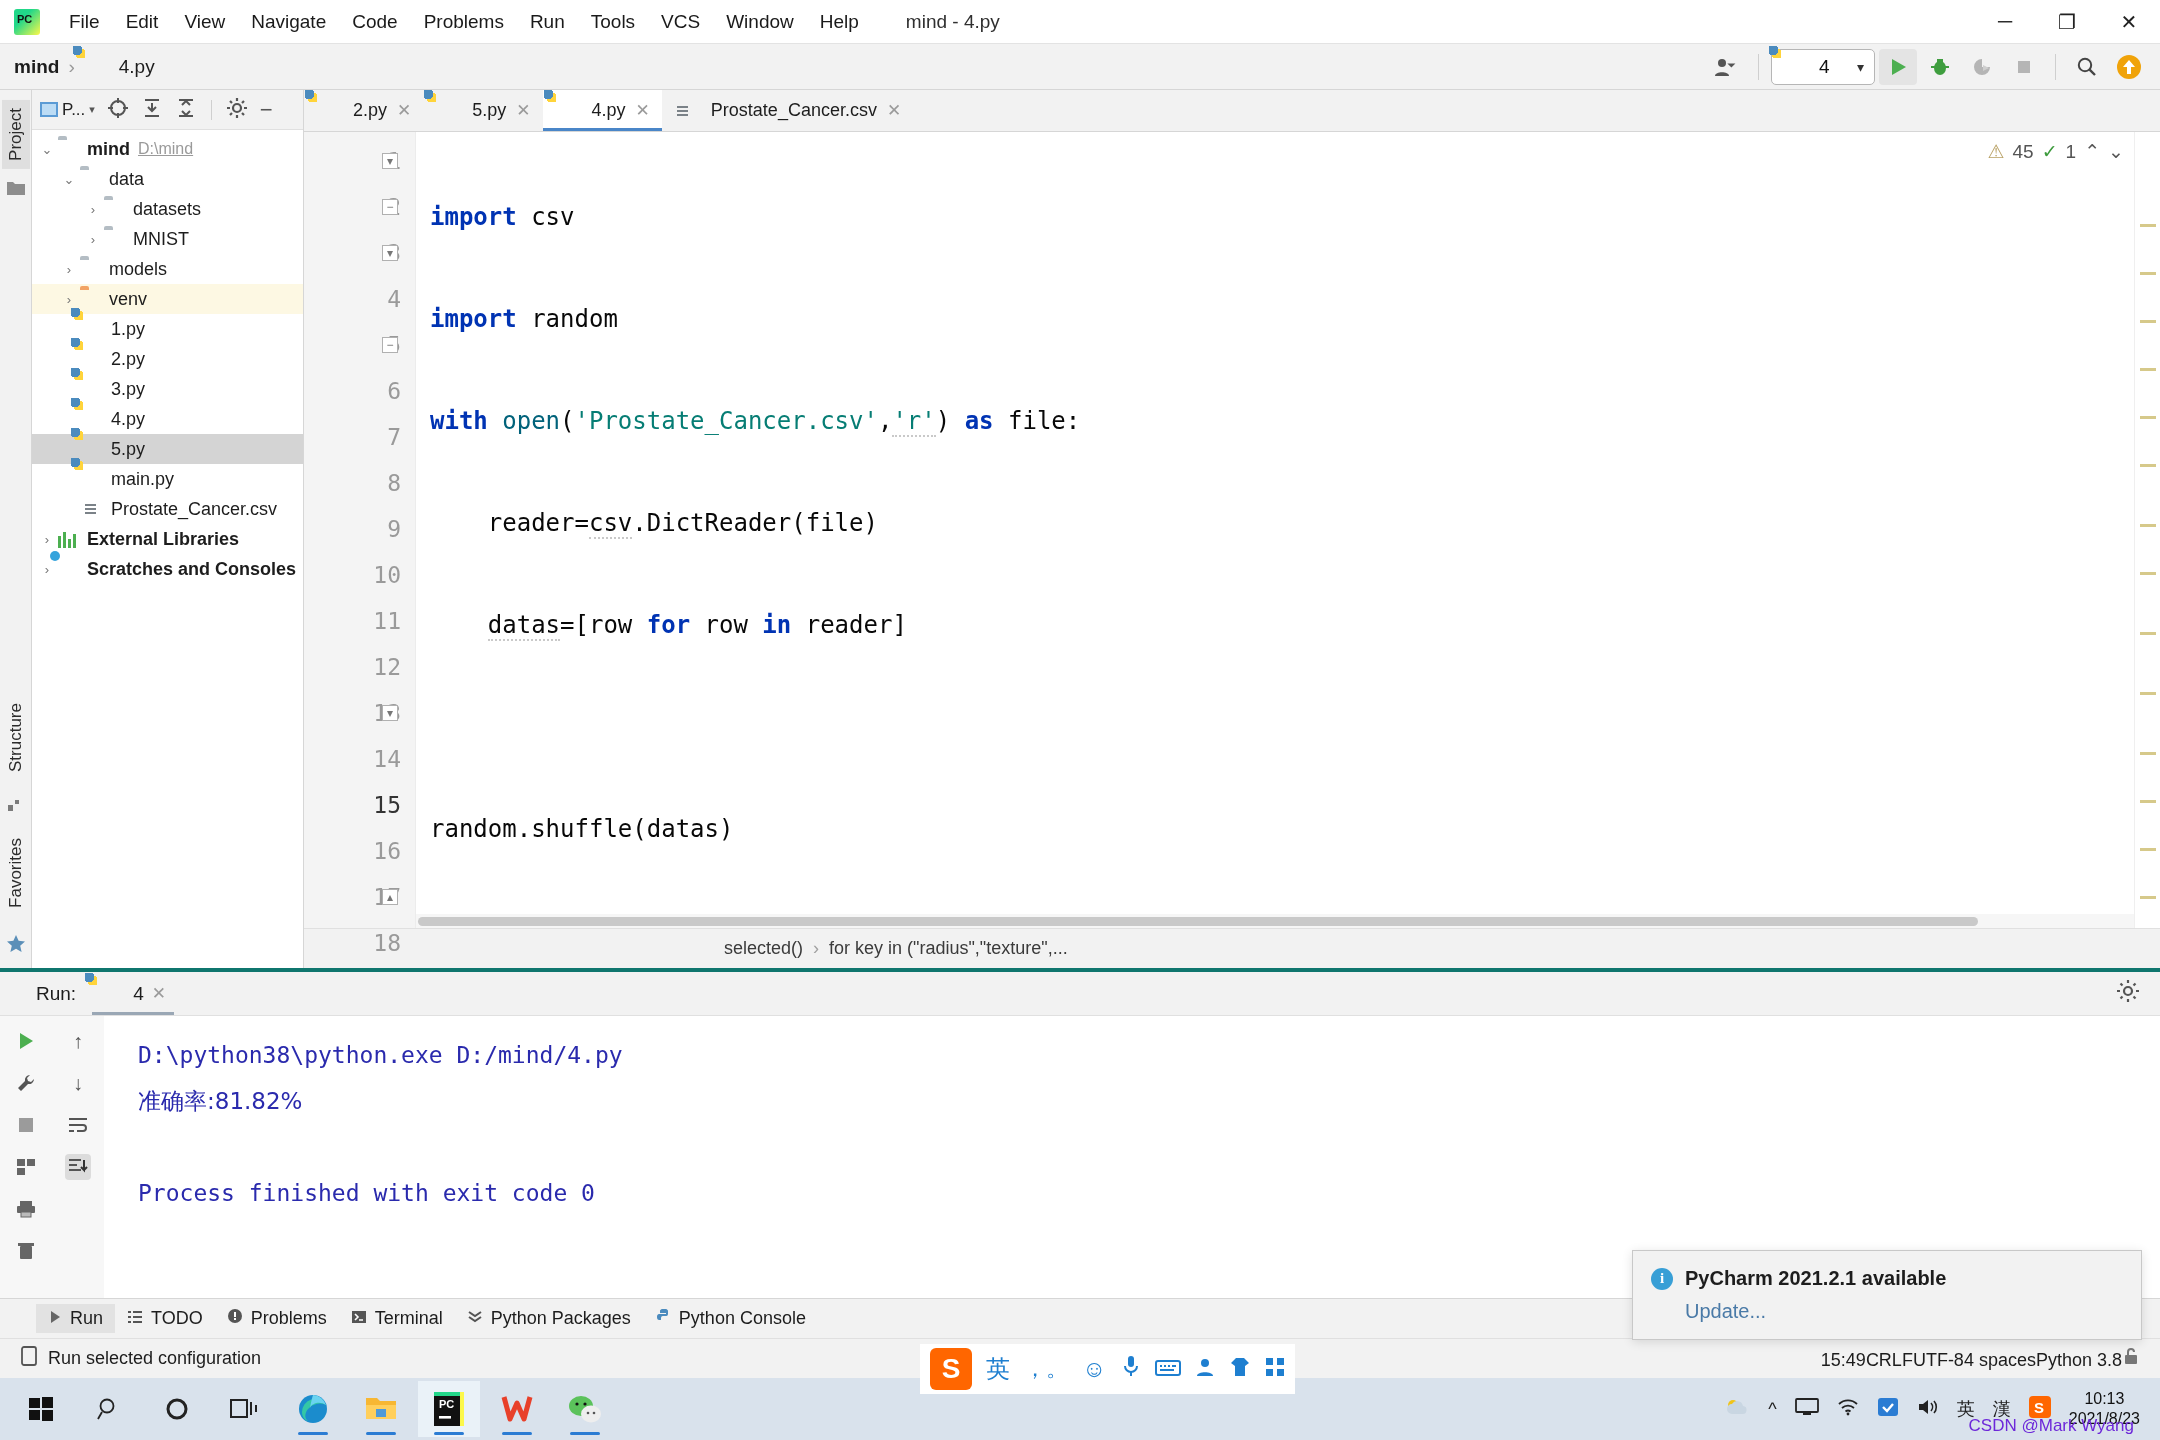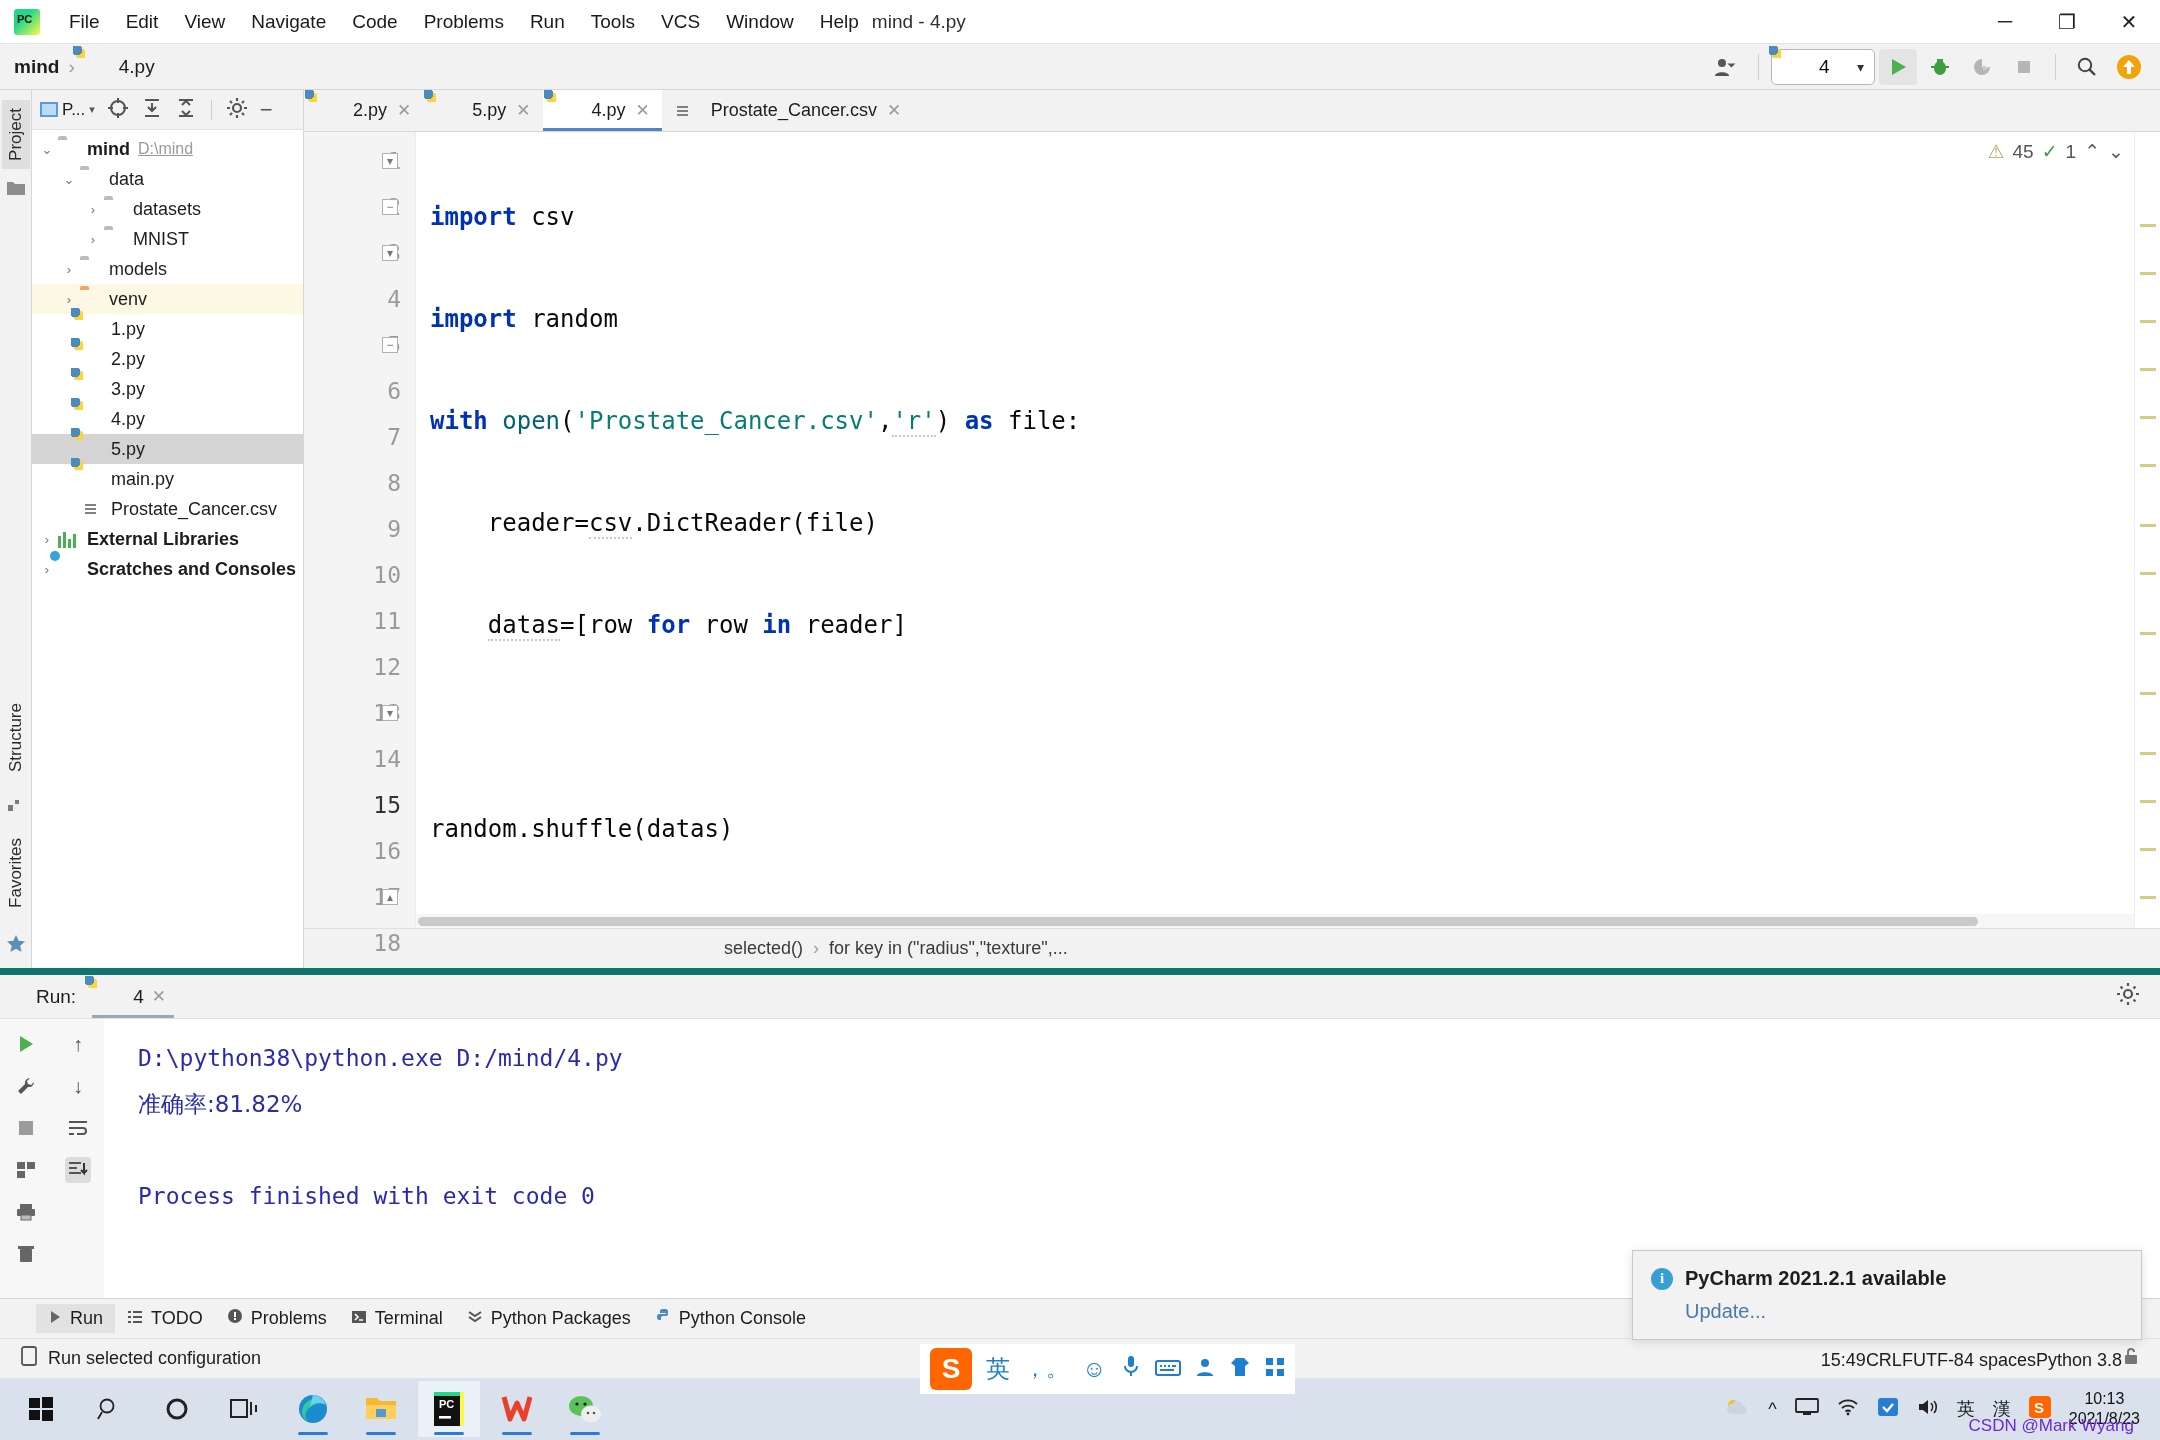--- a/index.html
+++ b/index.html
@@ -23,21 +23,21 @@
   }
   .pc-logo::after {
     content: "PC"; position: absolute; left: 3px; top: 4px;
     font-size: 11px; font-weight: bold; color: #111; font-family: "Liberation Sans", sans-serif;
   }
   .menubar { display: flex; align-items: center; gap: 0px; }
   .menu-item {
     padding: 4px 13px; font-size: 19px; color: #1a1a1a; cursor: default; white-space: nowrap;
   }
   .win-title {
-    font-size: 19px; color: #303030; 
+    font-size: 19px; color: #303030; margin-left: 34px;
   }
   .winctl { margin-left: auto; display: flex; height: 100%; }
   .winctl div {
     width: 62px; height: 100%; display:flex; align-items:center; justify-content:center;
     font-size: 20px; color: #222;
   }
 
   
   .navbar {
     height: 46px; background:#f2f2f2; display:flex; align-items:center;
@@ -164,21 +164,21 @@
   }
   .hscroll .thumb { position:absolute; left:2px; width:1560px; top:3px; height:9px; background:#c9c9c9; border-radius:5px;}
 
   .breadcrumbbar {
     height:40px; background:#f2f2f2; border-top:1px solid #e0e0e0; display:flex; align-items:center;
     padding-left:420px; font-size:18px; color:#3b3b3b; flex:none; gap:10px;
   }
   .breadcrumbbar .sep { color:#a0a0a0; }
 
   
-  .runpanel { height: 330px; background:#fff; display:flex; flex-direction:column; flex:none; border-top:7px solid #0f766e;}
+  .runpanel { height: 330px; background:#fff; display:flex; flex-direction:column; flex:none; border-top:4px solid #0f766e;}
   .runtabs {
     height:44px; background:#f2f2f2; display:flex; align-items:center; padding-left:36px; position:relative;
     border-bottom:1px solid #e0e0e0;
   }
   .runtabs .lbl { font-size:19px; color:#1d1d1d; margin-right:16px; }
   .runtab { display:flex; align-items:center; gap:8px; font-size:19px; color:#1d1d1d; position:relative; padding:0 8px 0 4px; height:100%; }
   .runtab::after { content:""; position:absolute; left:0; right:0; bottom:0; height:3px; background:#9aa7b5; }
   .runtabs .gear { margin-left:auto; margin-right:20px; color:#555; font-size:22px; }
   .runbody { flex:1; display:flex; min-height:0; }
   .runside { width:104px; background:#f7f7f7; display:flex; flex:none; }

